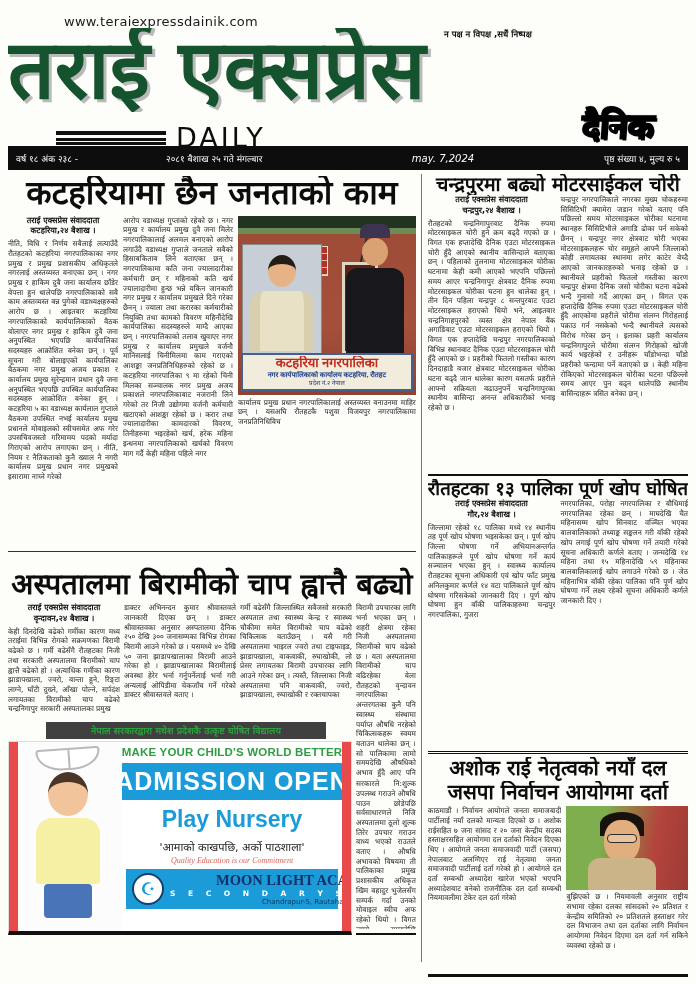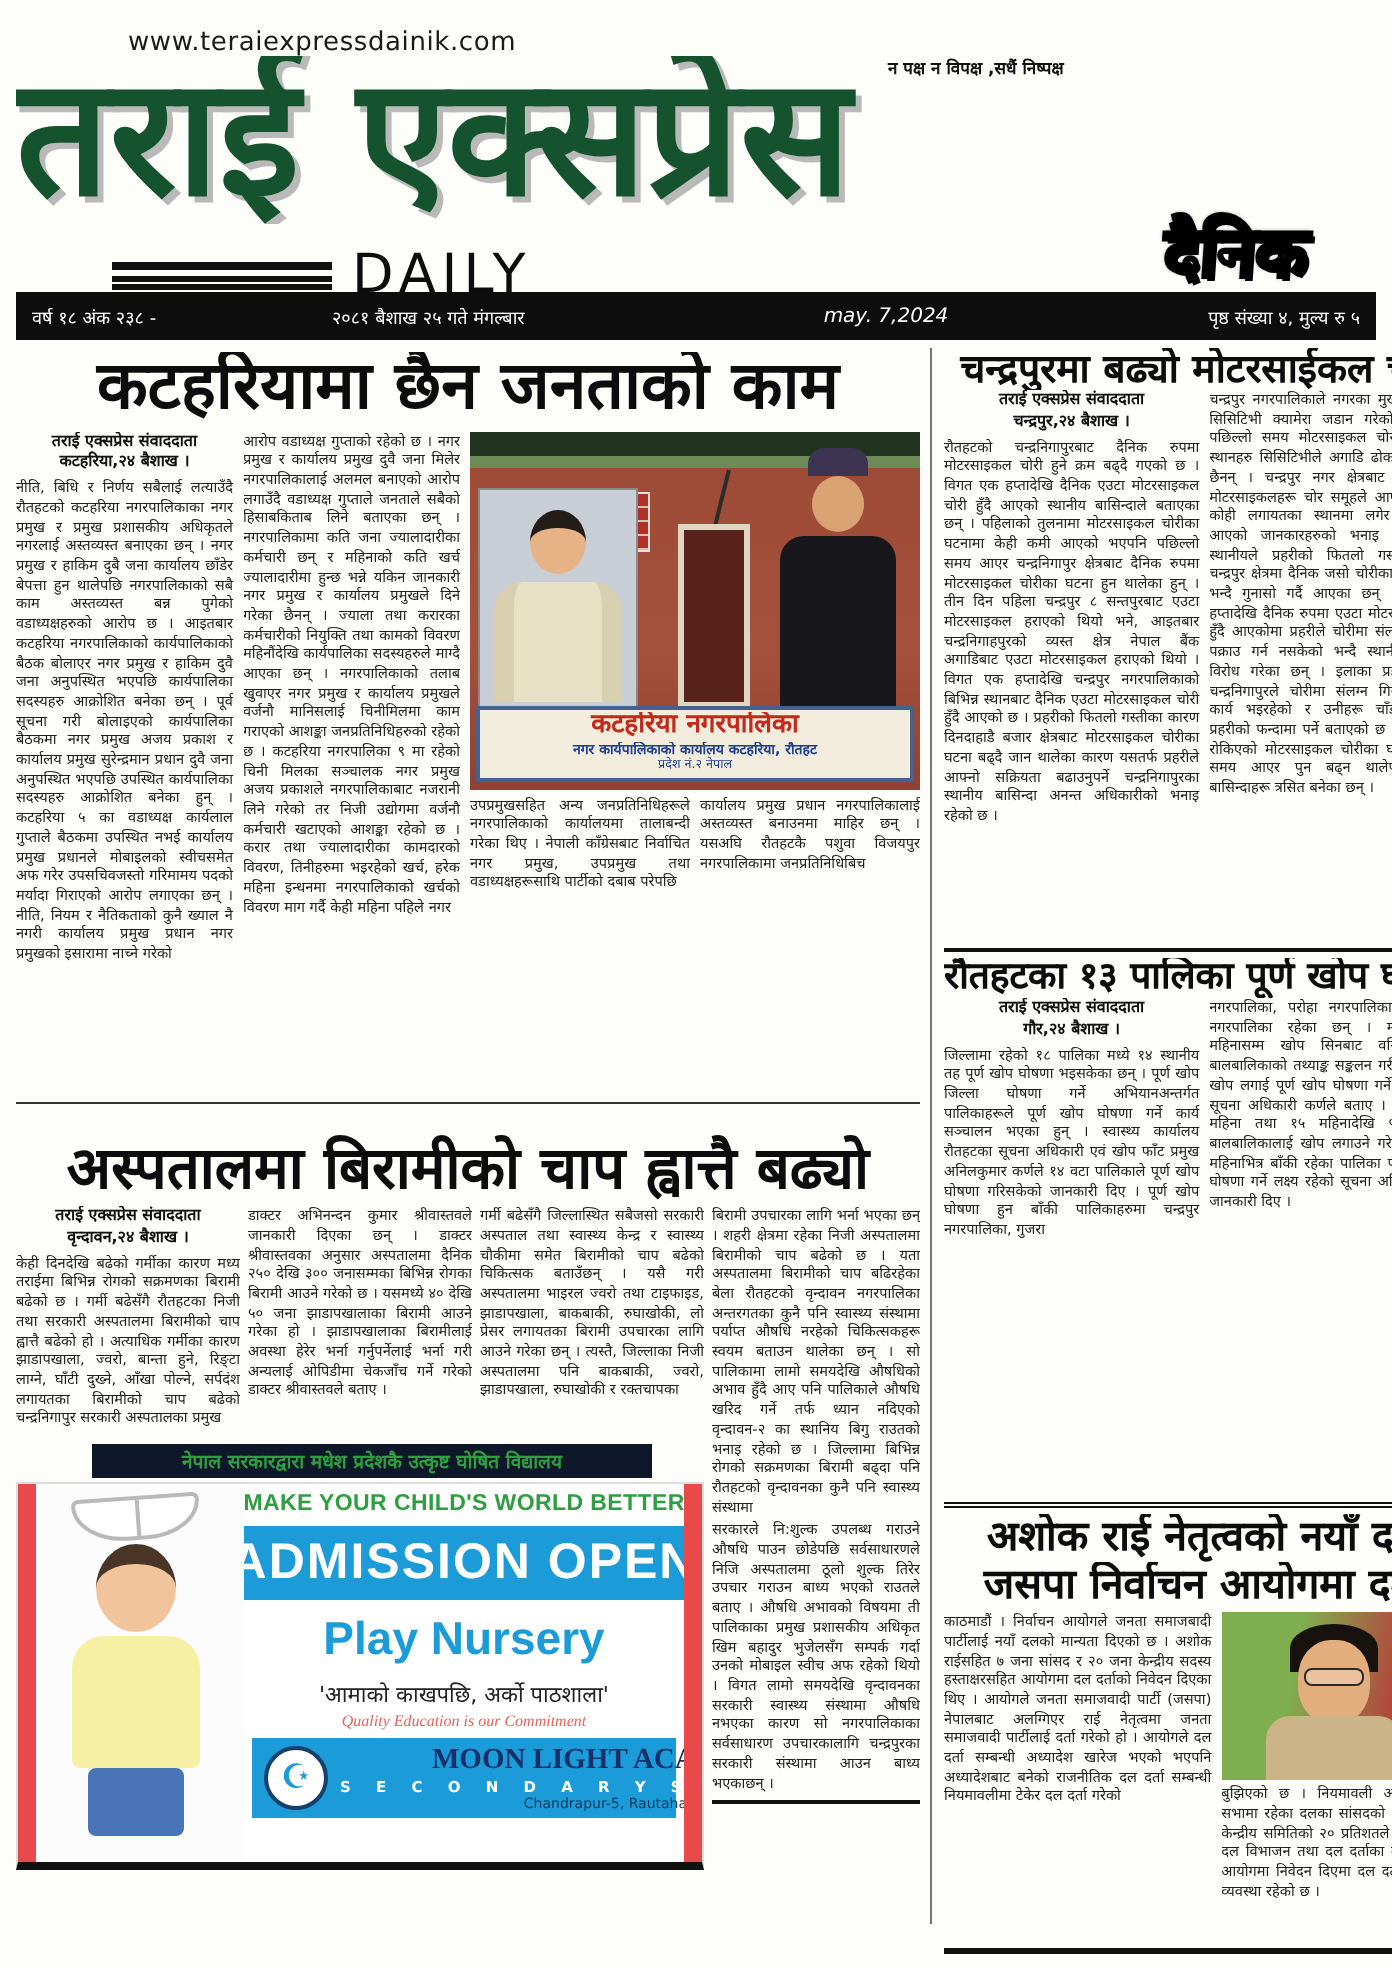--- a/index.html
+++ b/index.html
@@ -28,21 +28,21 @@
   .left { width:452px; }
   .right { flex:1; border-left:1px solid #777; margin-left:5px; padding-left:6px; display:flex; flex-direction:column; }
 
   h1.headline1 { font-size:33px; line-height:1.05; text-align:center; color:#0c0c0c; white-space:nowrap; overflow:hidden; margin:2px 0 5px 0; }
   .byline { font-weight:bold; text-align:center; font-size:8px; line-height:1.35; color:#111; margin-bottom:2px; }
   .body { font-size:7.3px; line-height:1.33; text-align:justify; color:#1d1d1d; overflow:hidden; }
 
   .art1 { display:flex; gap:5px; height:330px; overflow:hidden; }
   .art1 .c { width:110px; }
   .art1 .photo-stack { flex:1; display:flex; flex-direction:column; gap:3px; }
-  .photo1 { position:relative; height:179px; background:linear-gradient(#9c4a36,#a5503b 60%,#8f4232); overflow:hidden; }
+  .photo1 { position:relative; height:179px; background:linear-gradient(#9c4a36,#a5503b 60%,#8f4232); overflow:hidden;font-family:Liberation Serif, serif; }
   .p1-top { position:absolute; top:0; left:0; right:0; height:12px; background:#22331f; }
   .p1-roof { position:absolute; top:12px; left:0; right:0; height:6px; background:#6d8b57; }
   .p1-door { position:absolute; left:104px; top:46px; width:36px; height:92px; background:#58221a; border:3px solid #ded6c2; }
   .p1-wire { position:absolute; left:120px; top:18px; width:2px; height:70px; background:#2c2c2c; transform:rotate(14deg); }
   .p1-banner { position:absolute; left:16px; top:30px; width:74px; height:30px; background:#b23026; border:1px solid #eee; background-image:repeating-linear-gradient(#b23026 0 6px, #d8d2c4 6px 7px); opacity:.9; }
   .p1-ac { position:absolute; right:26px; top:124px; width:36px; height:26px; background:#dfe3e6; border:1px solid #777; background-image:repeating-linear-gradient(90deg,#dfe3e6 0 3px,#aab2b8 3px 4px); }
   .p1-man1 { position:absolute; left:4px; top:28px; width:80px; height:130px; background:#c7ced6; border:1px solid #8a8a8a; overflow:hidden; }
   .p1-man1 .head { width:28px; height:32px; border-radius:50%; background:#e7b286; margin:10px auto 0; border-top:9px solid #241c17; }
   .p1-man1 .torso { width:64px; height:60px; margin:4px auto 0; background:#e8e1c6; border-radius:14px 14px 0 0; border-left:10px solid #d8cfae; border-right:10px solid #d8cfae; }
   .p1-man2 { position:absolute; right:8px; top:8px; width:66px; height:150px; overflow:hidden; }
@@ -57,21 +57,21 @@
   .under-photo .c { flex:1; }
 
   h2.headline2 { font-size:29px; line-height:1.12; text-align:center; color:#0c0c0c; white-space:nowrap; overflow:hidden; margin:5px 0 3px 0; border-top:1px solid #333; padding-top:16px; }
 
   .art2 { display:flex; gap:4px; height:332px; overflow:hidden; }
   .art2-left { width:344px; display:flex; flex-direction:column; }
   .art2-cols { display:flex; gap:4px; height:116px; overflow:hidden; }
   .art2-cols .c { flex:1; }
   .art2 .c4 { flex:1; display:flex; flex-direction:column; gap:2px; overflow:hidden; }
 
-  .yellow-note { margin:3px 0 2px 38px; width:280px; background:#0f172a; color:#2f9e41; font-weight:bold; font-size:9.5px; text-align:center; padding:2px 0; white-space:nowrap; overflow:hidden; }
+  .yellow-note { margin:3px 0 2px 38px; width:280px; background:#404040; color:#2f9e41; font-weight:bold; font-size:9.5px; text-align:center; padding:2px 0; white-space:nowrap; overflow:hidden; }
 
   
   .ad { position:relative; flex:1; background:#fff; border:1px solid #ddd; display:flex; overflow:hidden; border-bottom:4px solid #111; }
   .ad-bar { width:9px; background:#e8494a; flex:none; }
   .kid { position:relative; width:104px; flex:none; background:#fcfcfc; overflow:hidden; }
   .kid .book { position:absolute; left:18px; top:6px; width:64px; height:22px; background:#fff; border:2px solid #b9b9b9; border-radius:4px 4px 50% 50%/4px 4px 100% 100%; transform:rotate(-4deg); }
   .kid .book:after { content:""; position:absolute; left:50%; top:0; bottom:0; width:2px; background:#b9b9b9; }
   .kid .head { position:absolute; left:30px; top:30px; width:40px; height:44px; border-radius:50%; background:#f2c49c; border-top:10px solid #4a3526; }
   .kid .shirt { position:absolute; left:18px; top:76px; width:64px; height:66px; background:#f6f0a4; border-radius:16px 16px 4px 4px; }
   .kid .shorts { position:absolute; left:26px; top:142px; width:48px; height:34px; background:#4a74b8; border-radius:4px; }
@@ -164,21 +164,20 @@
                 <div class="head"></div>
                 <div class="torso"></div>
               </div>
             <div class="p1-sign">
               <div class="sign-l1">कटहरिया नगरपालिका</div>
               <div class="sign-l2">नगर कार्यपालिकाको कार्यालय कटहरिया, रौतहट</div>
               <div class="sign-l3">प्रदेश नं.२ नेपाल</div>
             </div>
           </div>
           <div class="under-photo">
-            <div class="c body">उपप्रमुखसहित अन्य जनप्रतिनिधिहरूले नगरपालिकाको कार्यालयमा तालाबन्दी गरेका थिए । नेपाली काँग्रेसबाट निर्वाचित नगर प्रमुख, उपप्रमुख तथा वडाध्यक्षहरूसाथि पार्टीको दबाब परेपछि</div>
             <div class="c body">कार्यालय प्रमुख प्रधान नगरपालिकालाई अस्तव्यस्त बनाउनमा माहिर छन् । यसअघि रौतहटकै पशुवा विजयपुर नगरपालिकामा जनप्रतिनिधिबिच</div>
           </div>
         </div>
       </div>
 
       <h2 class="headline2">अस्पतालमा बिरामीको चाप ह्वात्तै बढ्यो</h2>
 
       <div class="art2">
         <div class="art2-left">
           <div class="art2-cols">

